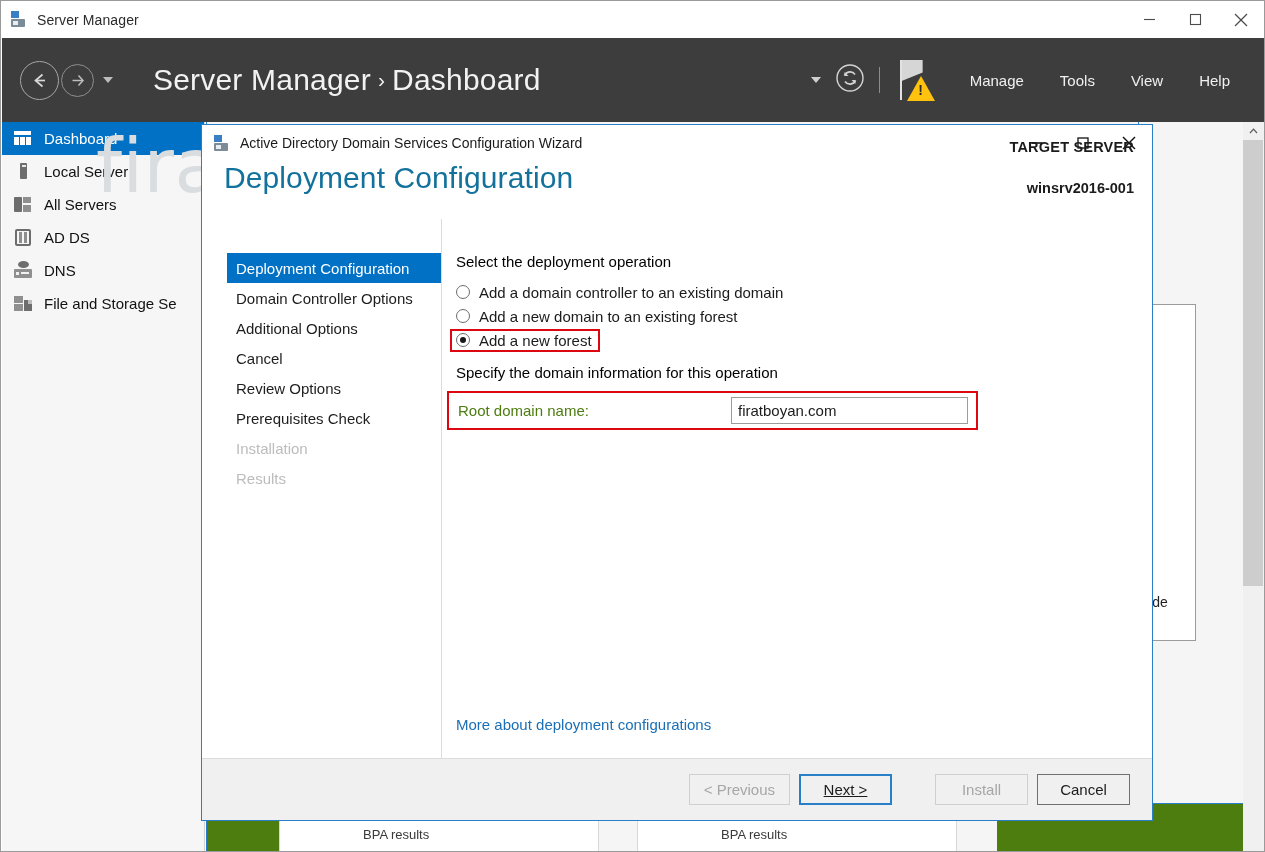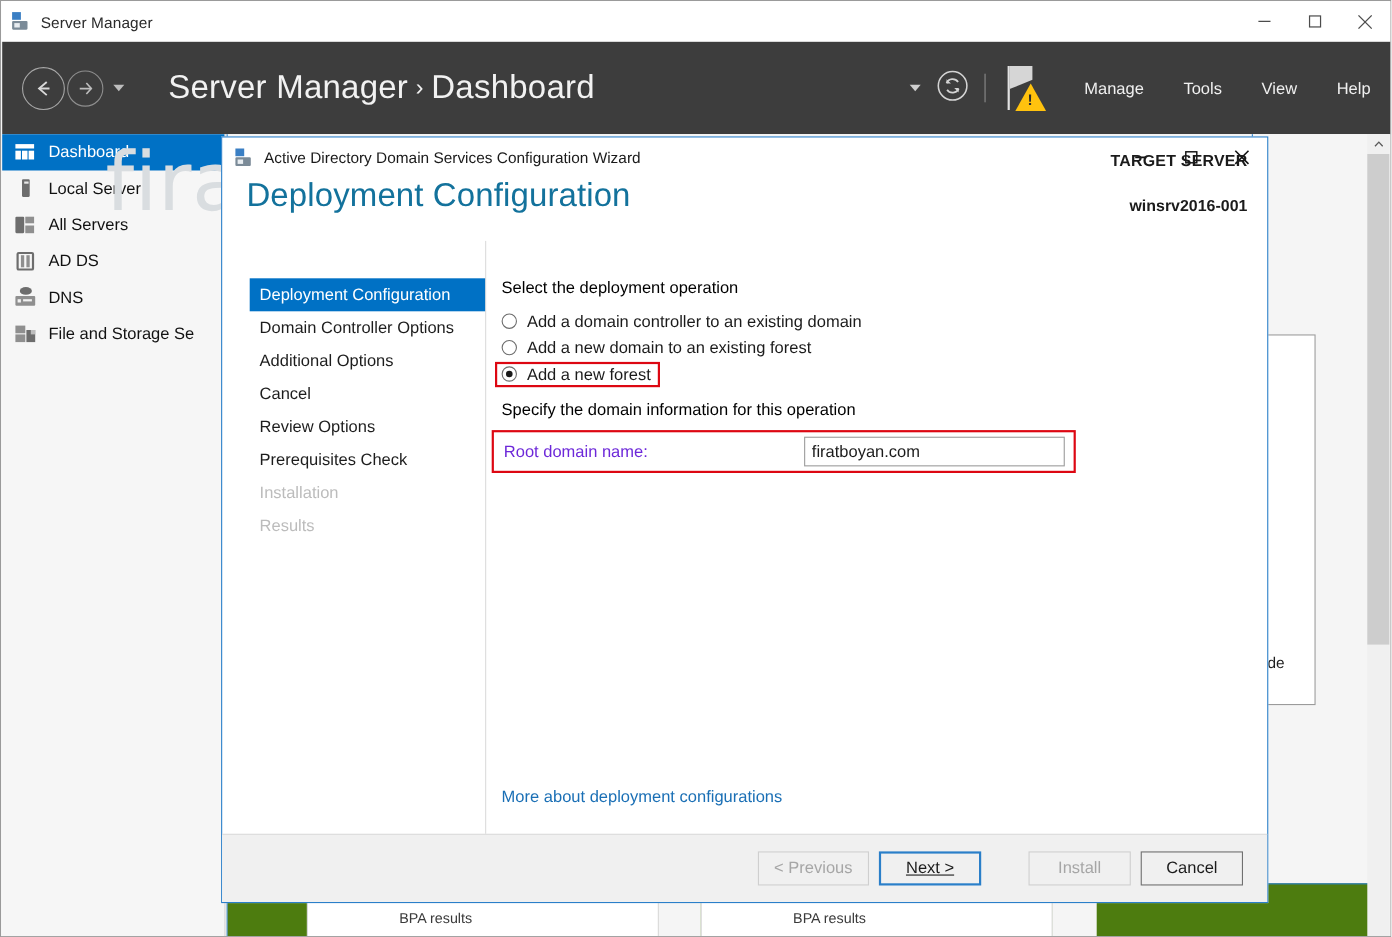--- a/index.html
+++ b/index.html
@@ -62,21 +62,21 @@
     width: 0; height: 0; margin-left: 9px;
     border-left: 5px solid transparent; border-right: 5px solid transparent;
     border-top: 6px solid #bdbdbd; flex: none;
   }
   .sm-breadcrumb {
     margin-left: 40px;
     font-size: 30px; color: #f2f2f2; font-weight: 300; white-space: nowrap;
     letter-spacing: .2px;
   }
   .sm-breadcrumb .sep { color: #f2f2f2; font-size: 21px; padding: 0 7px; position: relative; top: -3px; }
-  .bar-right { margin-left: auto; display: flex; align-items: center; }
+  .bar-right { margin-left: auto; display: flex; align-items: center; padding-right: 16px; }
   .bar-caret {
     width: 0; height: 0; margin-right: 14px;
     border-left: 5px solid transparent; border-right: 5px solid transparent;
     border-top: 6px solid #cfcfcf;
   }
   .refresh-ic { color: #d4d4d4; margin-right: 10px; }
   .bar-divider { width: 1px; height: 26px; background: #8c8c8c; margin: 0 14px 0 4px; }
   .flag-wrap { position: relative; width: 40px; height: 44px; margin-right: 18px; }
   .flag-wrap .pole { position: absolute; left: 6px; top: 2px; width: 2.5px; height: 40px; background: #e2e2e2; }
   .flag-wrap .cloth { position: absolute; left: 8px; top: 2px; width: 21px; height: 21px;
@@ -252,21 +252,21 @@
   .radio-lbl { font-size: 15px; color: #1b1b1b; white-space: nowrap; }
   .hl-red { border: 2px solid #dd0712; padding: 1px 6px 1px 4px; margin-left: -6px; display: inline-flex; align-items: center;}
 
   .domain-sec { margin-top: 12px; }
   .domain-row {
     margin-top: 9px; margin-left: -9px;
     border: 2px solid #dd0712;
     width: 531px; height: 39px;
     display: flex; align-items: center; padding: 0 8px 0 9px;
   }
-  .domain-lbl { font-size: 15px; color: #6d28d9; width: 273px; flex: none; }
+  .domain-lbl { font-size: 15px; color: #4d7c0f; width: 273px; flex: none; }
   .domain-input {
     flex: 1; height: 27px; border: 1px solid #9c9c9c; background: #ffffff;
     font-family: "Liberation Sans", sans-serif; font-size: 15px; color: #1b1b1b;
     padding: 0 6px; outline: none;
   }
 
   .more-link {
     position: absolute; left: 14px; bottom: 25px;
     font-size: 15px; color: #1a6fb5; text-decoration: none; cursor: pointer;
   }

